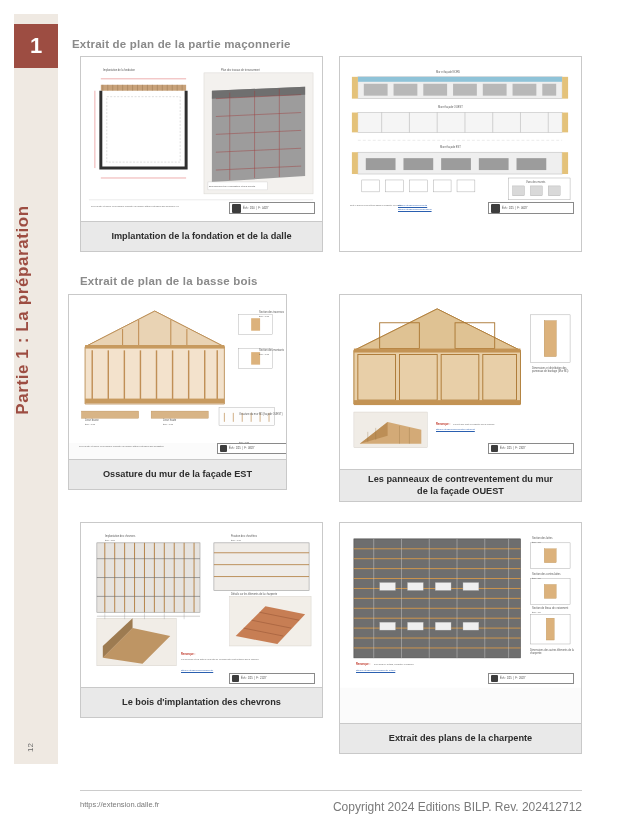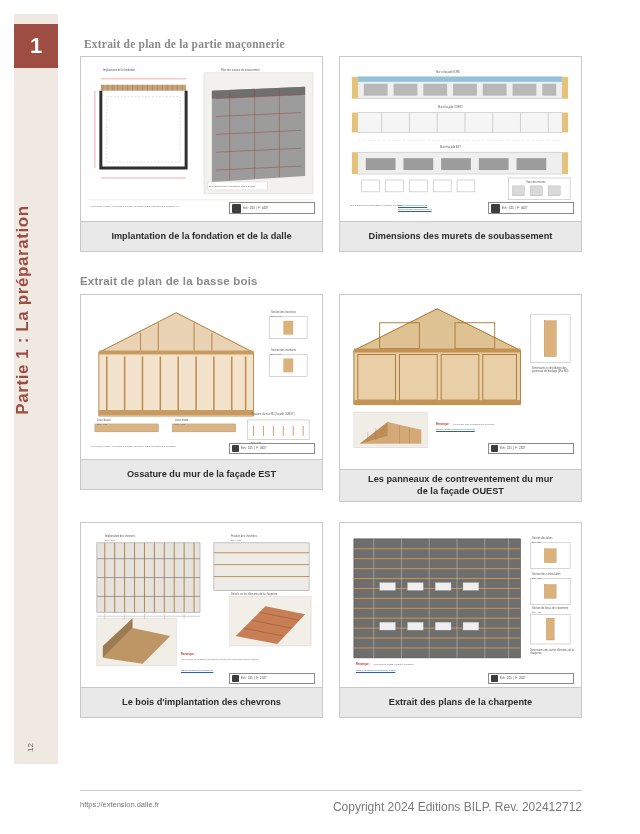--- a/index.html
+++ b/index.html
@@ -68,21 +68,21 @@
   }
 
   
   .section-heading {
     position: absolute;
     color: #8a8a8a;
     font-size: 11.5px;
     font-weight: bold;
     letter-spacing: 0.2px;
   }
-  #heading-masonry { left: 84px; top: 38px; font-family: Liberation Serif, serif; }
+  #heading-masonry { left: 72px; top: 38px; }
   #heading-wood { left: 80px; top: 275px; }
 
   
   .card {
     position: absolute;
     background: #ffffff;
     border: 1px solid #c9c9c9;
     box-sizing: border-box;
   }
   .card .thumb {
@@ -107,24 +107,24 @@
     font-weight: bold;
     color: #2d2d2d;
     padding: 0 22px;
     box-sizing: border-box;
     line-height: 1.25;
   }
   .card.tall .caption { height: 32px; }
 
   #card-foundation { left: 80px; top: 56px; width: 243px; height: 196px; }
   #card-soubassement { left: 339px; top: 56px; width: 243px; height: 196px; }
-  #card-wall-east { left: 80px; top: 294px; width: 243px; height: 196px; }
+  #card-wall-east { left: 68px; top: 294px; width: 219px; height: 196px; }
   #card-bracing-west { left: 339px; top: 294px; width: 243px; height: 208px; }
   #card-rafters { left: 80px; top: 522px; width: 243px; height: 196px; }
-  #card-framing { left: 339px; top: 522px; width: 243px; height: 196px; }
+  #card-framing { left: 339px; top: 522px; width: 243px; height: 232px; }
 
   
   .dwg { position: absolute; inset: 0; }
   .lbl {
     position: absolute;
     font-family: "Liberation Sans", sans-serif;
     color: #3a3a3a;
     white-space: nowrap;
   }
   .tinylbl { font-size: 2.6px; color: #5a5a5a; }
@@ -341,21 +341,20 @@
       <div class="lbl bluelbl" style="left:58px;top:151px;font-size:2.2px">https://extension.bilp.fr/dimensions</div>
       <div class="stampbox" style="left:148px;top:145px;width:86px;height:12px">
         <div class="logo"></div>
         <div class="st-txt">
           <span>Éch : 1/25</span>
           &nbsp;|&nbsp;
           <span>F : 06/27</span>
         </div>
       </div>
     </div>
-    <div class="caption">Dimensions des murets de soubassement</div>
   </div>
 
   <div class="card" id="card-wall-east">
     <div class="thumb">
       <svg class="dwg" viewBox="0 0 243 166" preserveAspectRatio="none">
         <rect x="0" y="0" width="243" height="166" fill="#ffffff"></rect>
 
         <polygon points="96,18 18,58 18,122 174,122 174,58" fill="#f3e2cc" stroke="#b98b52" stroke-width="1"></polygon>
         <polygon points="96,18 18,58 174,58" fill="#e9d3b4" stroke="#b98b52" stroke-width="1"></polygon>
 

